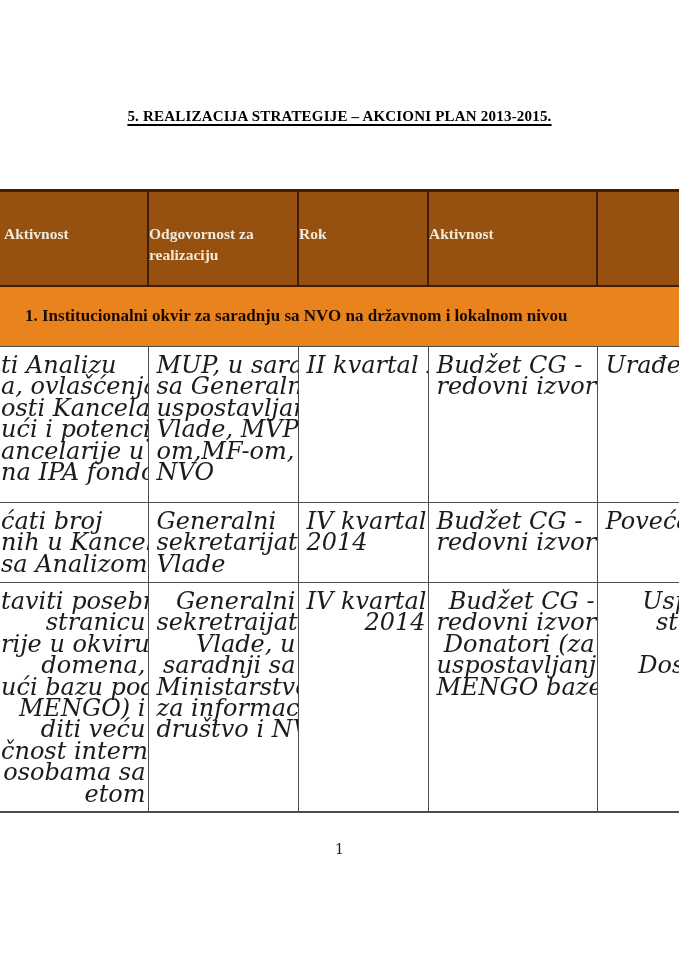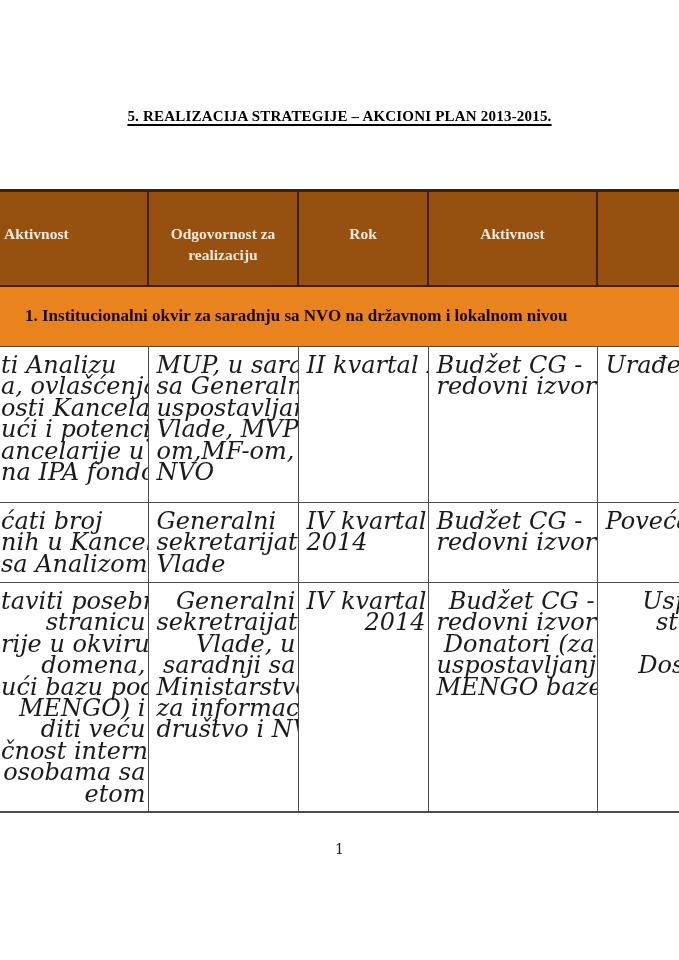--- a/index.html
+++ b/index.html
@@ -52,21 +52,21 @@
   .head-row th {
     background: var(--header-bg);
     color: var(--header-text);
     font-family: "Liberation Serif", serif;
     font-weight: bold;
     font-size: 15.5px;
     line-height: 21px;
     height: 95px;
     vertical-align: top;
     padding-top: 31px;
-    text-align: center;
+    text-align: left;
     border-left: 2px solid var(--header-border);
     border-right: 2px solid var(--header-border);
     border-bottom: 2px solid var(--header-border);
     white-space: pre-line;
   }
   .head-row th.c1 {
     text-align: left;
     padding-left: 4px;
     border-left: none;
   }

